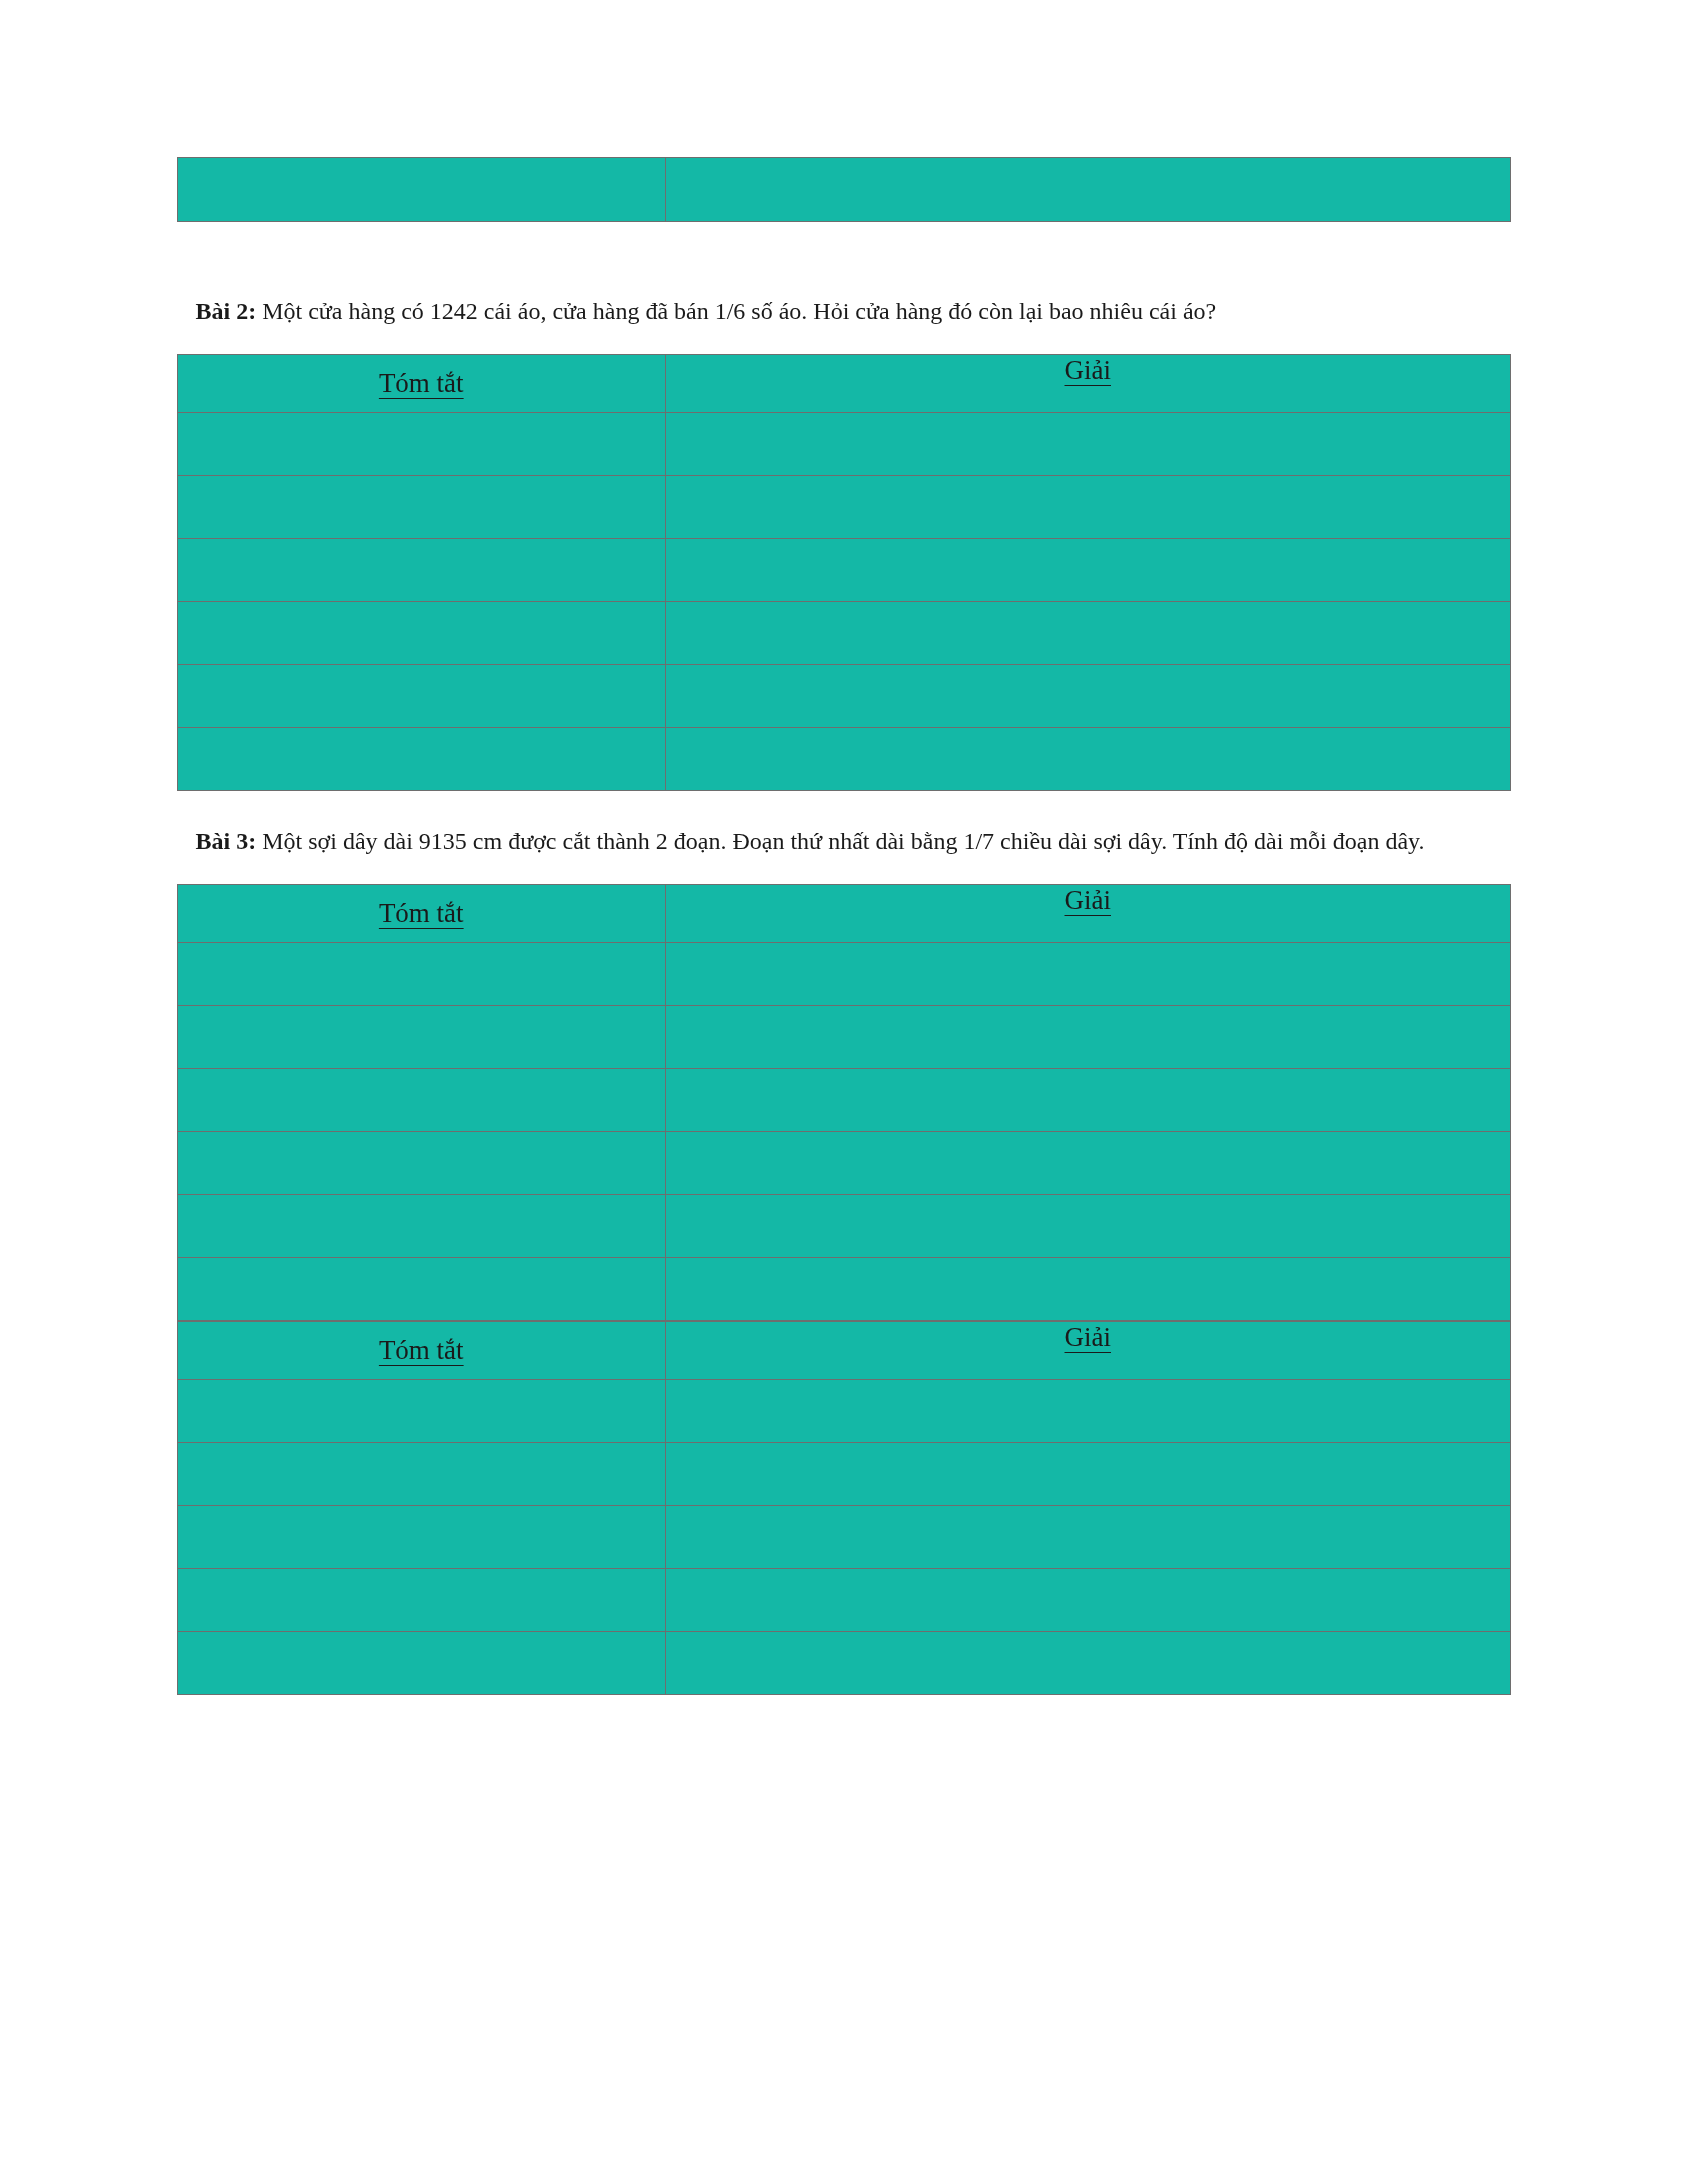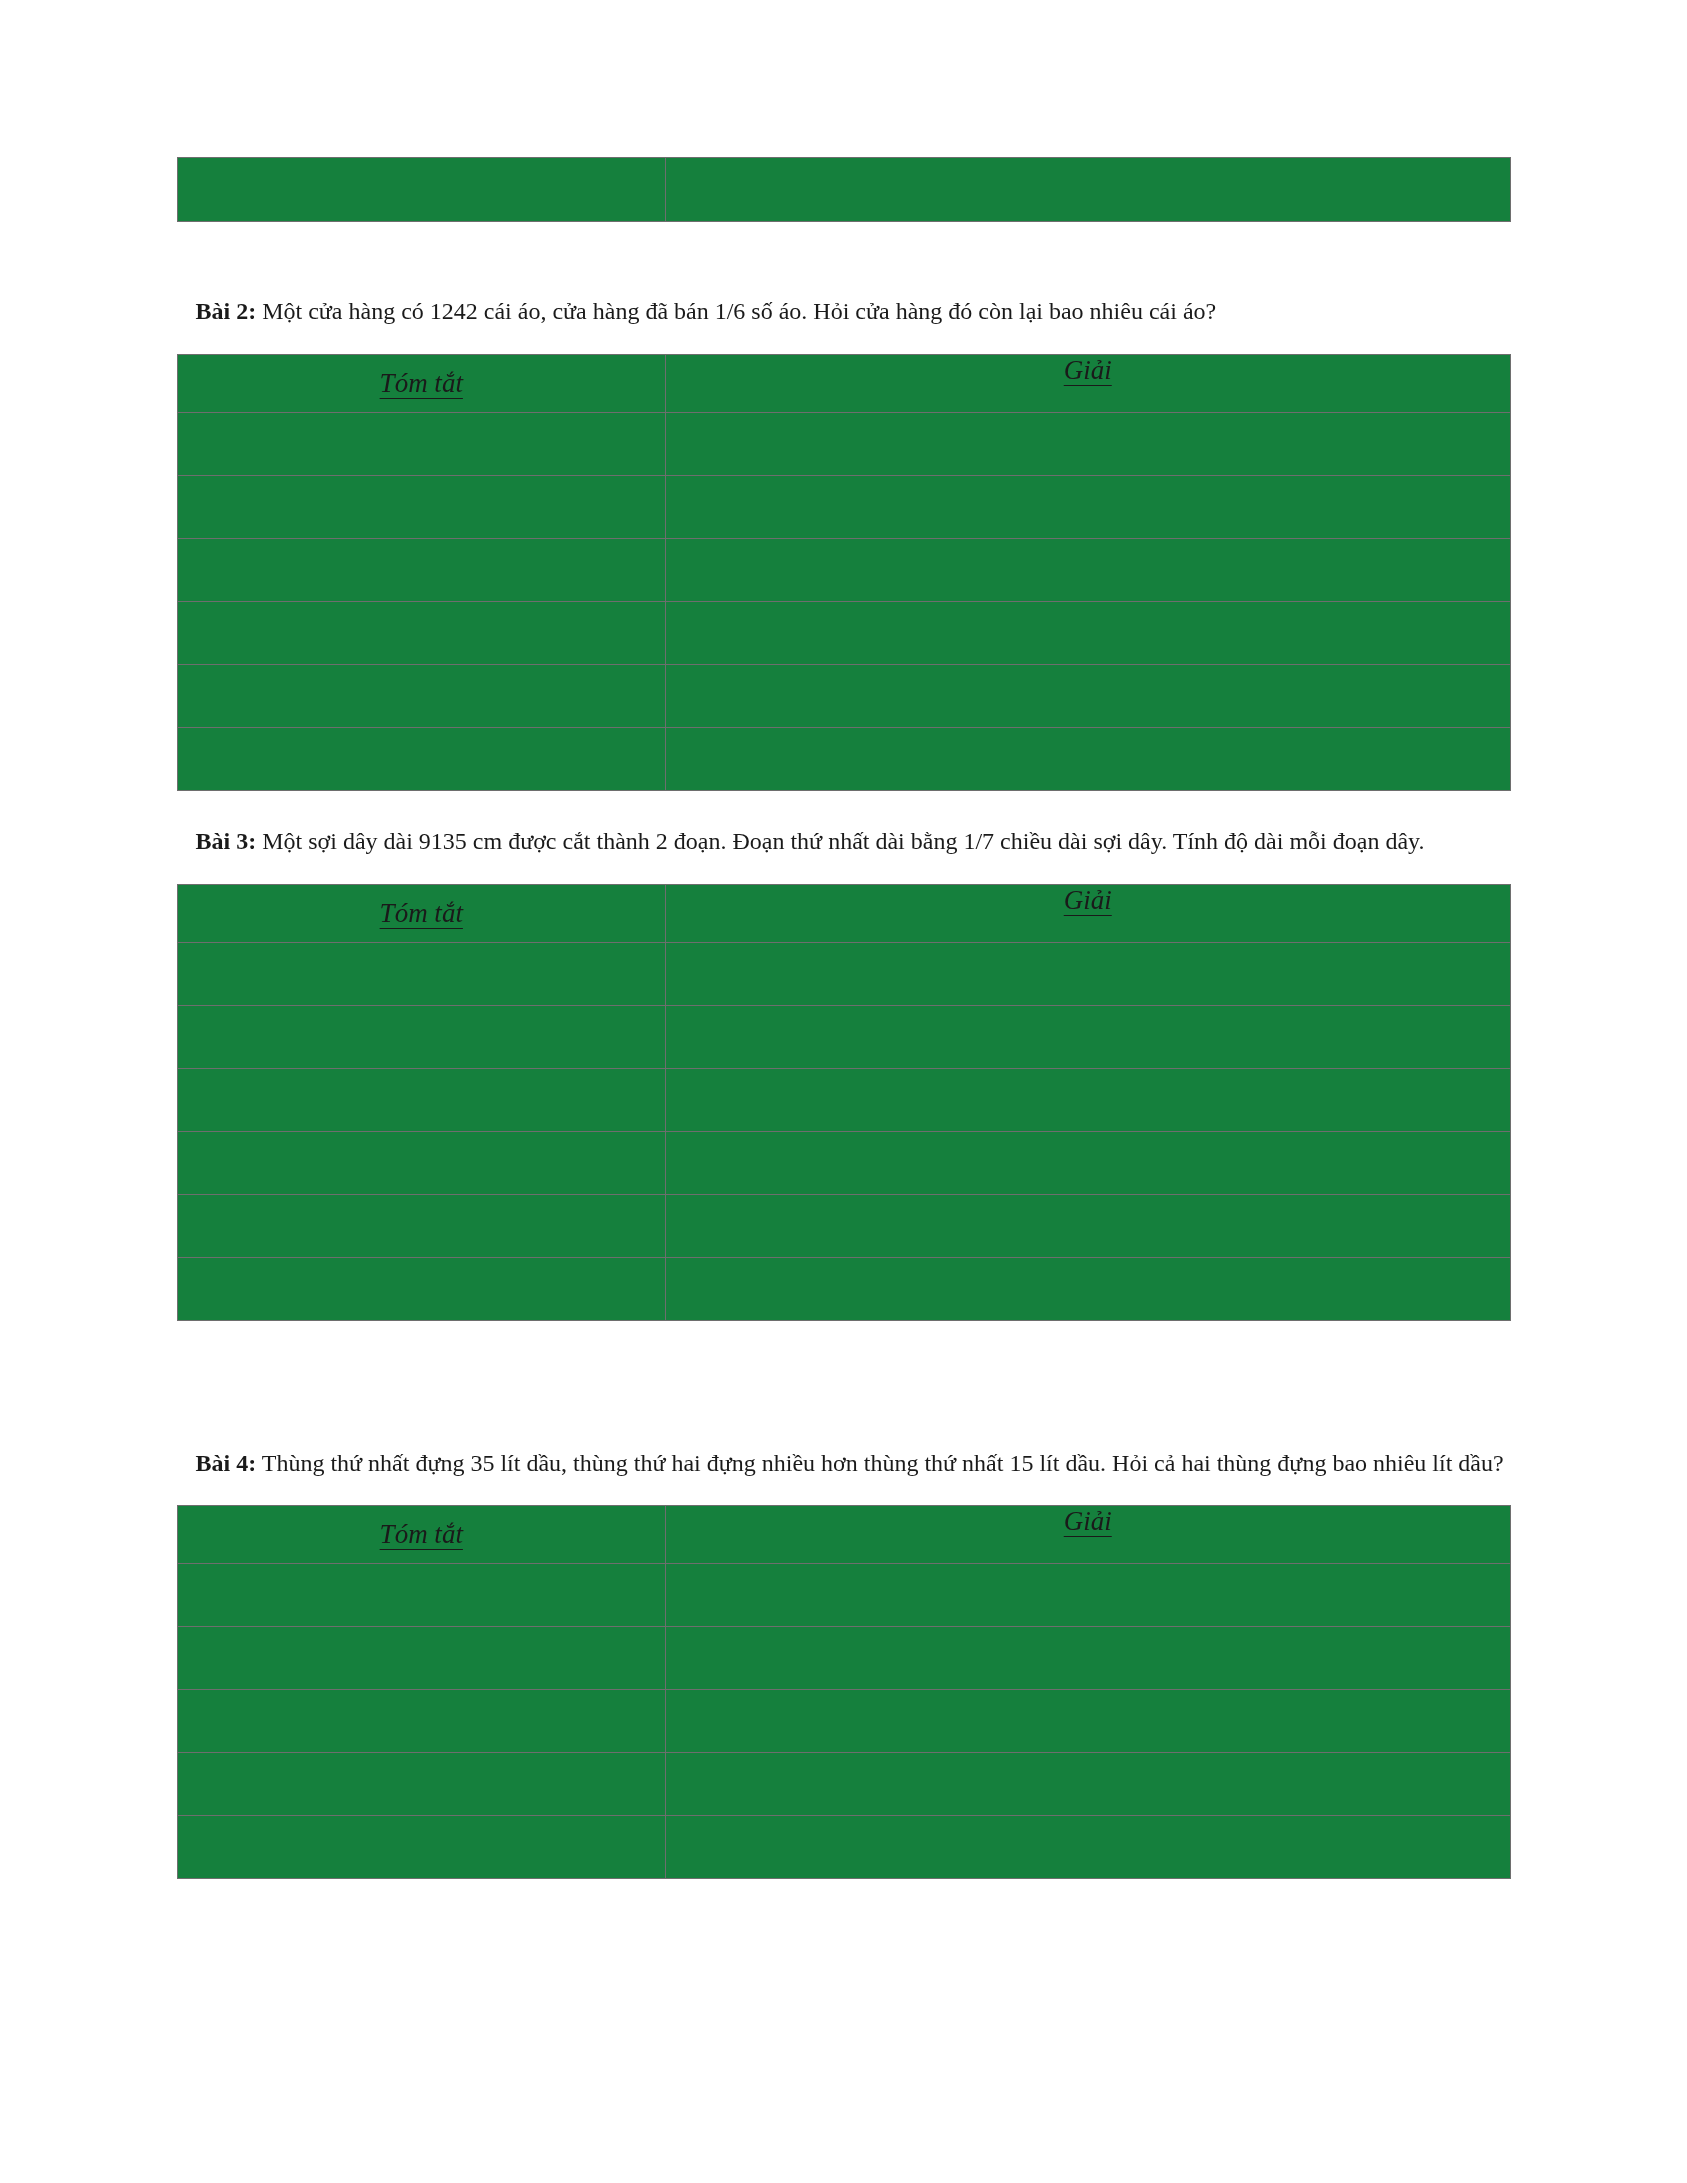--- a/index.html
+++ b/index.html
@@ -18,22 +18,21 @@
   .content{
     position:absolute;
     left:177px;
     top:157px;
     width:1334px;
   }
   
   .worktable{
     border:1.3px solid var(--border);
     width:100%;
-    background:#15803d;
-    font-style:italic;
+    background:#14b8a6;
   }
   .trow{
     display:flex;
     height:63px;
   }
   .trow.thead{height:57px;}
   .tbody .trow{border-top:1.3px solid var(--border);}
   .worktable.has-head .tbody .trow:first-child{border-top:1.3px solid var(--border);}
   .cell{height:100%;}
   .cell.c1{
@@ -151,21 +150,20 @@
         </div>
           <div class="trow">
           <div class="cell c1"></div>
           <div class="cell c2"></div>
         </div>
         </div>
     </div>
   </section>
 
   <section class="problem p3">
-    <p class="problem-text"><span class="lbl">Bài 4:</span> <span>Thùng thứ nhất đựng 35 lít dầu, thùng thứ hai đựng nhiều hơn thùng thứ nhất 15 lít dầu. Hỏi cả hai thùng đựng bao nhiêu lít dầu?</span></p>
     <div class="worktable has-head">
       <div class="trow thead">
         <div class="cell c1">
           <span class="hdr">Tóm tắt</span>
         </div>
         <div class="cell c2">
           <span class="hdr">Giải</span>
         </div>
       </div>
       <div class="tbody">

